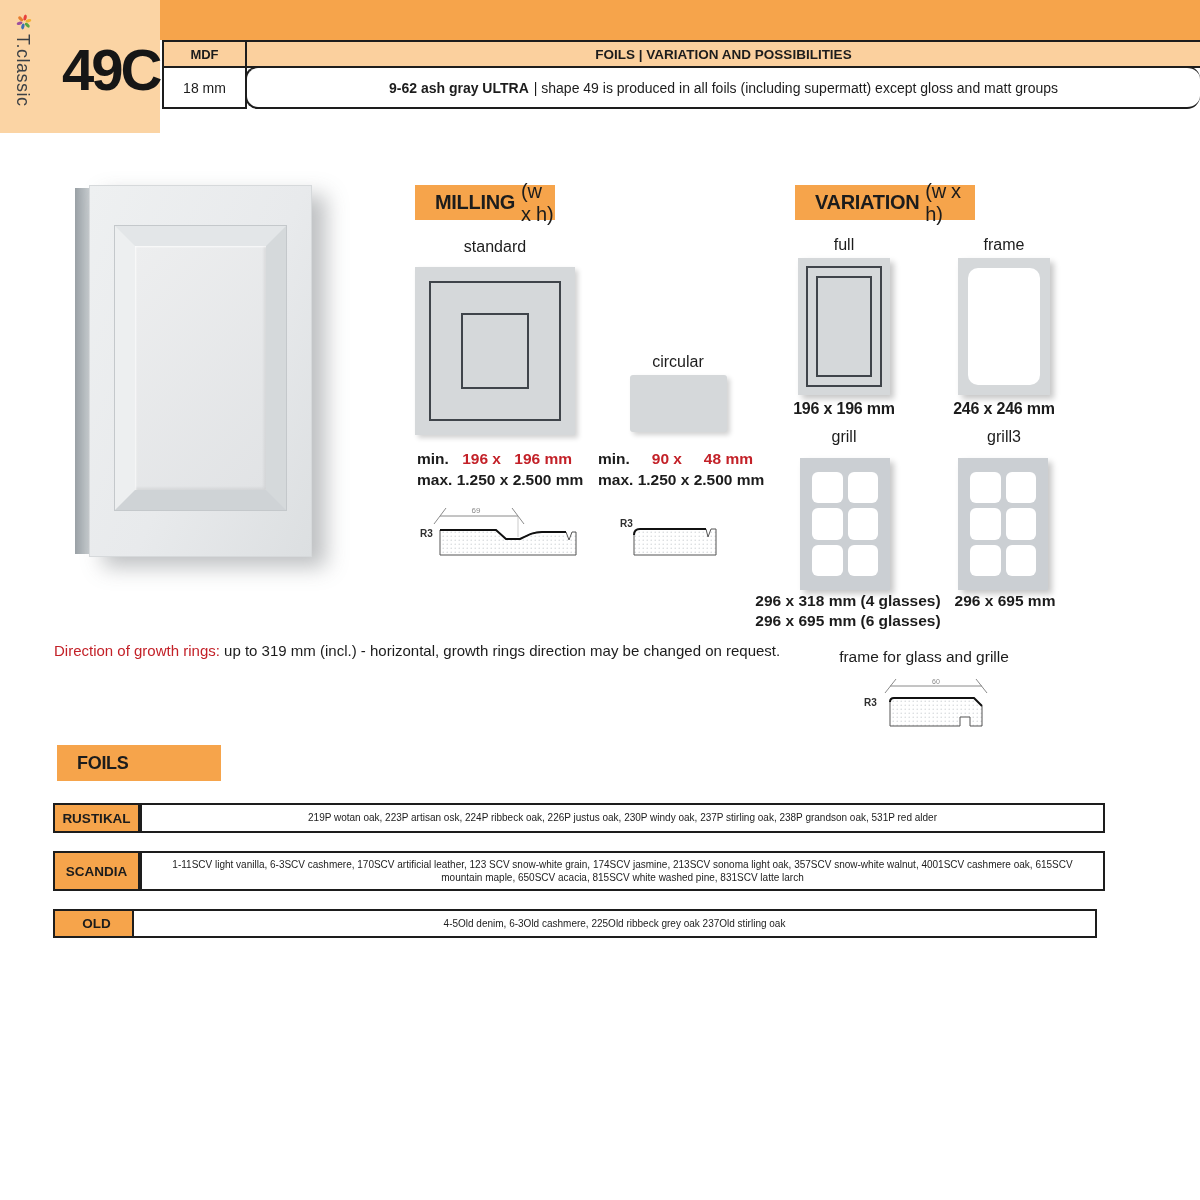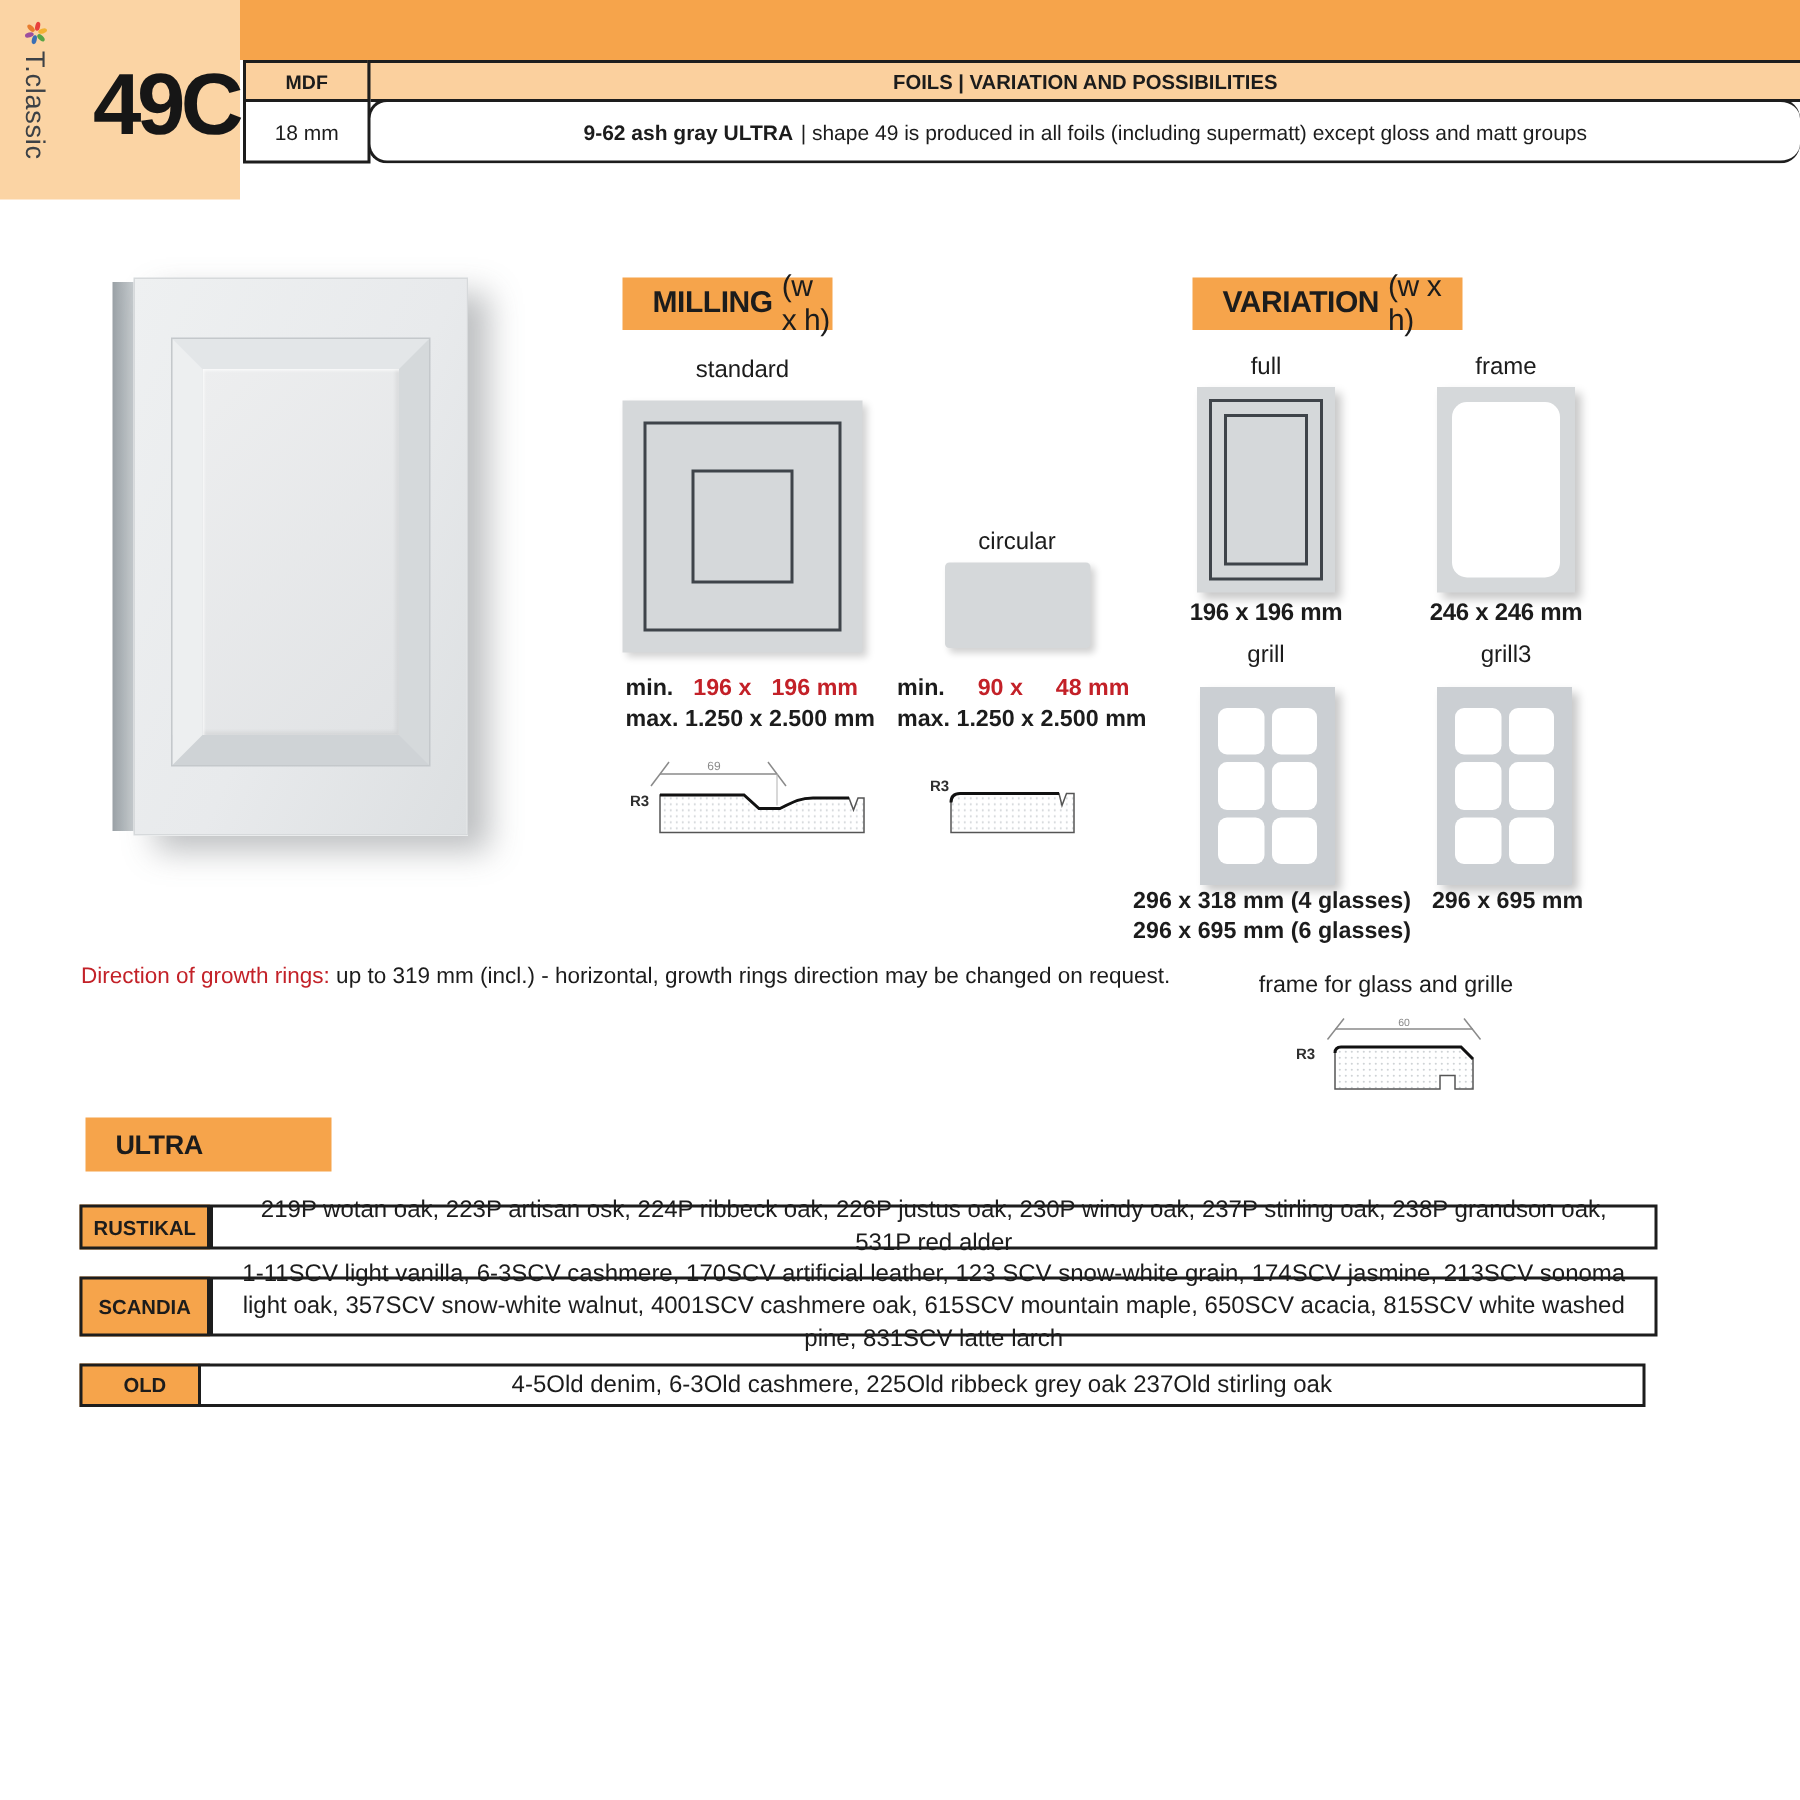--- a/index.html
+++ b/index.html
@@ -83,21 +83,21 @@
 
   
   .growth{left:54px;top:642px;font-size:15px;white-space:nowrap;}
   .growth .gl{color:var(--red);}
   .fglabel{left:924px;top:648px;font-size:15.5px;transform:translateX(-50%);white-space:nowrap;}
 
   
   .prow-label{background:var(--orange);border:2px solid #1d1d1d;display:flex;align-items:center;
               justify-content:center;font-weight:700;font-size:13.5px;box-sizing:border-box;}
   .prow-text{border:2px solid #1d1d1d;background:#fff;display:flex;align-items:center;justify-content:center;
-             text-align:center;font-size:16px;line-height:1.35;box-sizing:border-box;padding:2px 14px;}
+             text-align:center;font-size:10px;line-height:1.35;box-sizing:border-box;padding:2px 14px;}
   svg text{font-family:"Liberation Sans",sans-serif;}
 </style>
 </head>
 <body>
 
 <div id="page">
 
   <div class="abs brand-box">
     <svg class="abs" style="left:16px;top:14px" width="16" height="16" viewBox="0 0 16 16">
       <g>
@@ -246,21 +246,21 @@
     <line x1="30" y1="10" x2="122" y2="10" stroke="#8a8a8a" stroke-width="1"></line>
     <line x1="25" y1="17" x2="36" y2="3" stroke="#8a8a8a" stroke-width="1"></line>
     <line x1="116" y1="3" x2="127" y2="17" stroke="#8a8a8a" stroke-width="1"></line>
     <text x="76" y="8" font-size="7" fill="#8a8a8a" text-anchor="middle">60</text>
     <text x="4" y="30" font-size="10" font-weight="bold" fill="#2f2f2f">R3</text>
     <path d="M34,22 Q30,22 30,26 L30,50 L100,50 L100,41 L110,41 L110,50 L122,50 L122,30 L114,22 Z" fill="url(#dots3)" stroke="#555" stroke-width="1"></path>
     <path d="M30,26 Q30,22 34,22 L114,22 L122,30" fill="none" stroke="#111" stroke-width="2"></path>
   </svg>
 
   <div class="abs chip chip-patina">
-    <span>ULTRA</span>
+    <span>FOILS</span>
   </div>
 
   <div class="abs prow-label" style="left:53px;top:803px;width:87px;height:30px">RUSTIKAL</div>
   <div class="abs prow-text" style="left:140px;top:803px;width:965px;height:30px">219P wotan oak, 223P artisan osk, 224P ribbeck oak, 226P justus oak, 230P windy oak, 237P stirling oak, 238P grandson oak, 531P red alder</div>
 
   <div class="abs prow-label" style="left:53px;top:851px;width:87px;height:40px">SCANDIA</div>
   <div class="abs prow-text" style="left:140px;top:851px;width:965px;height:40px">1-11SCV light vanilla, 6-3SCV cashmere, 170SCV artificial leather, 123 SCV snow-white grain, 174SCV jasmine, 213SCV sonoma light oak,  357SCV snow-white walnut, 4001SCV cashmere oak, 615SCV mountain maple, 650SCV acacia, 815SCV white washed pine, 831SCV latte larch</div>
 
   <div class="abs prow-label" style="left:53px;top:909px;width:87px;height:29px">OLD</div>
   <div class="abs prow-text" style="left:132px;top:909px;width:965px;height:29px">4-5Old denim, 6-3Old cashmere, 225Old ribbeck grey oak 237Old stirling oak</div>

